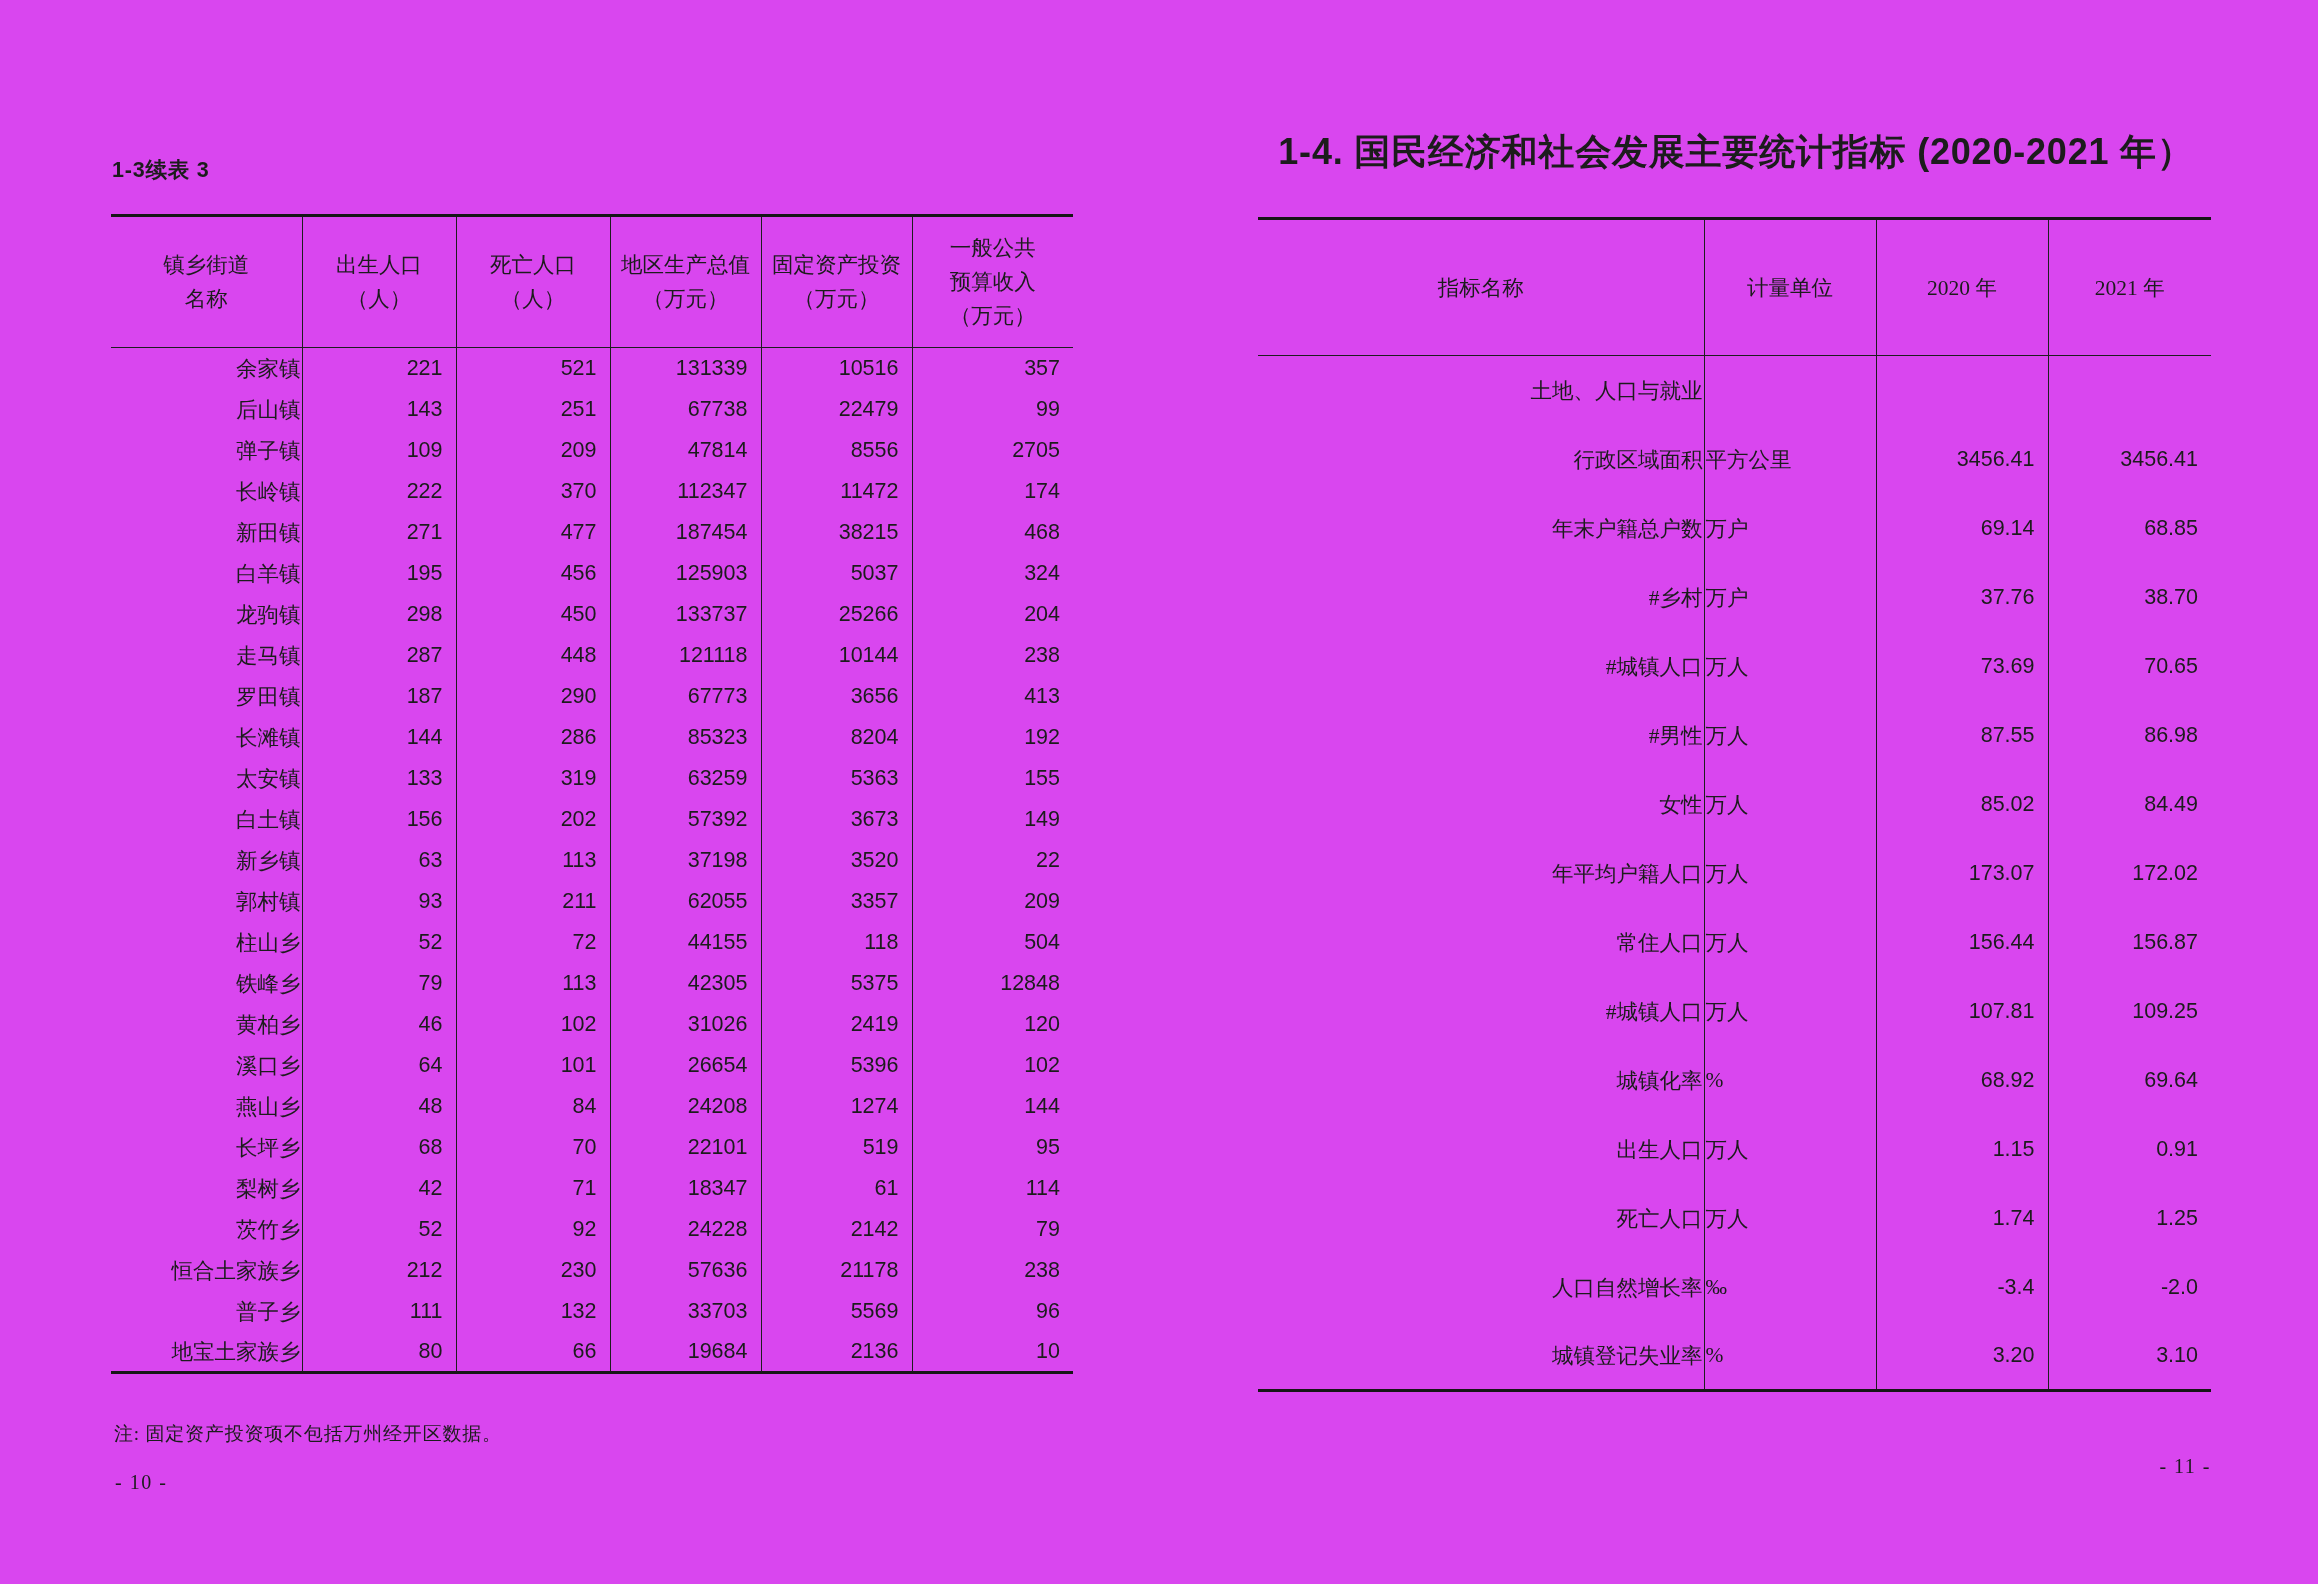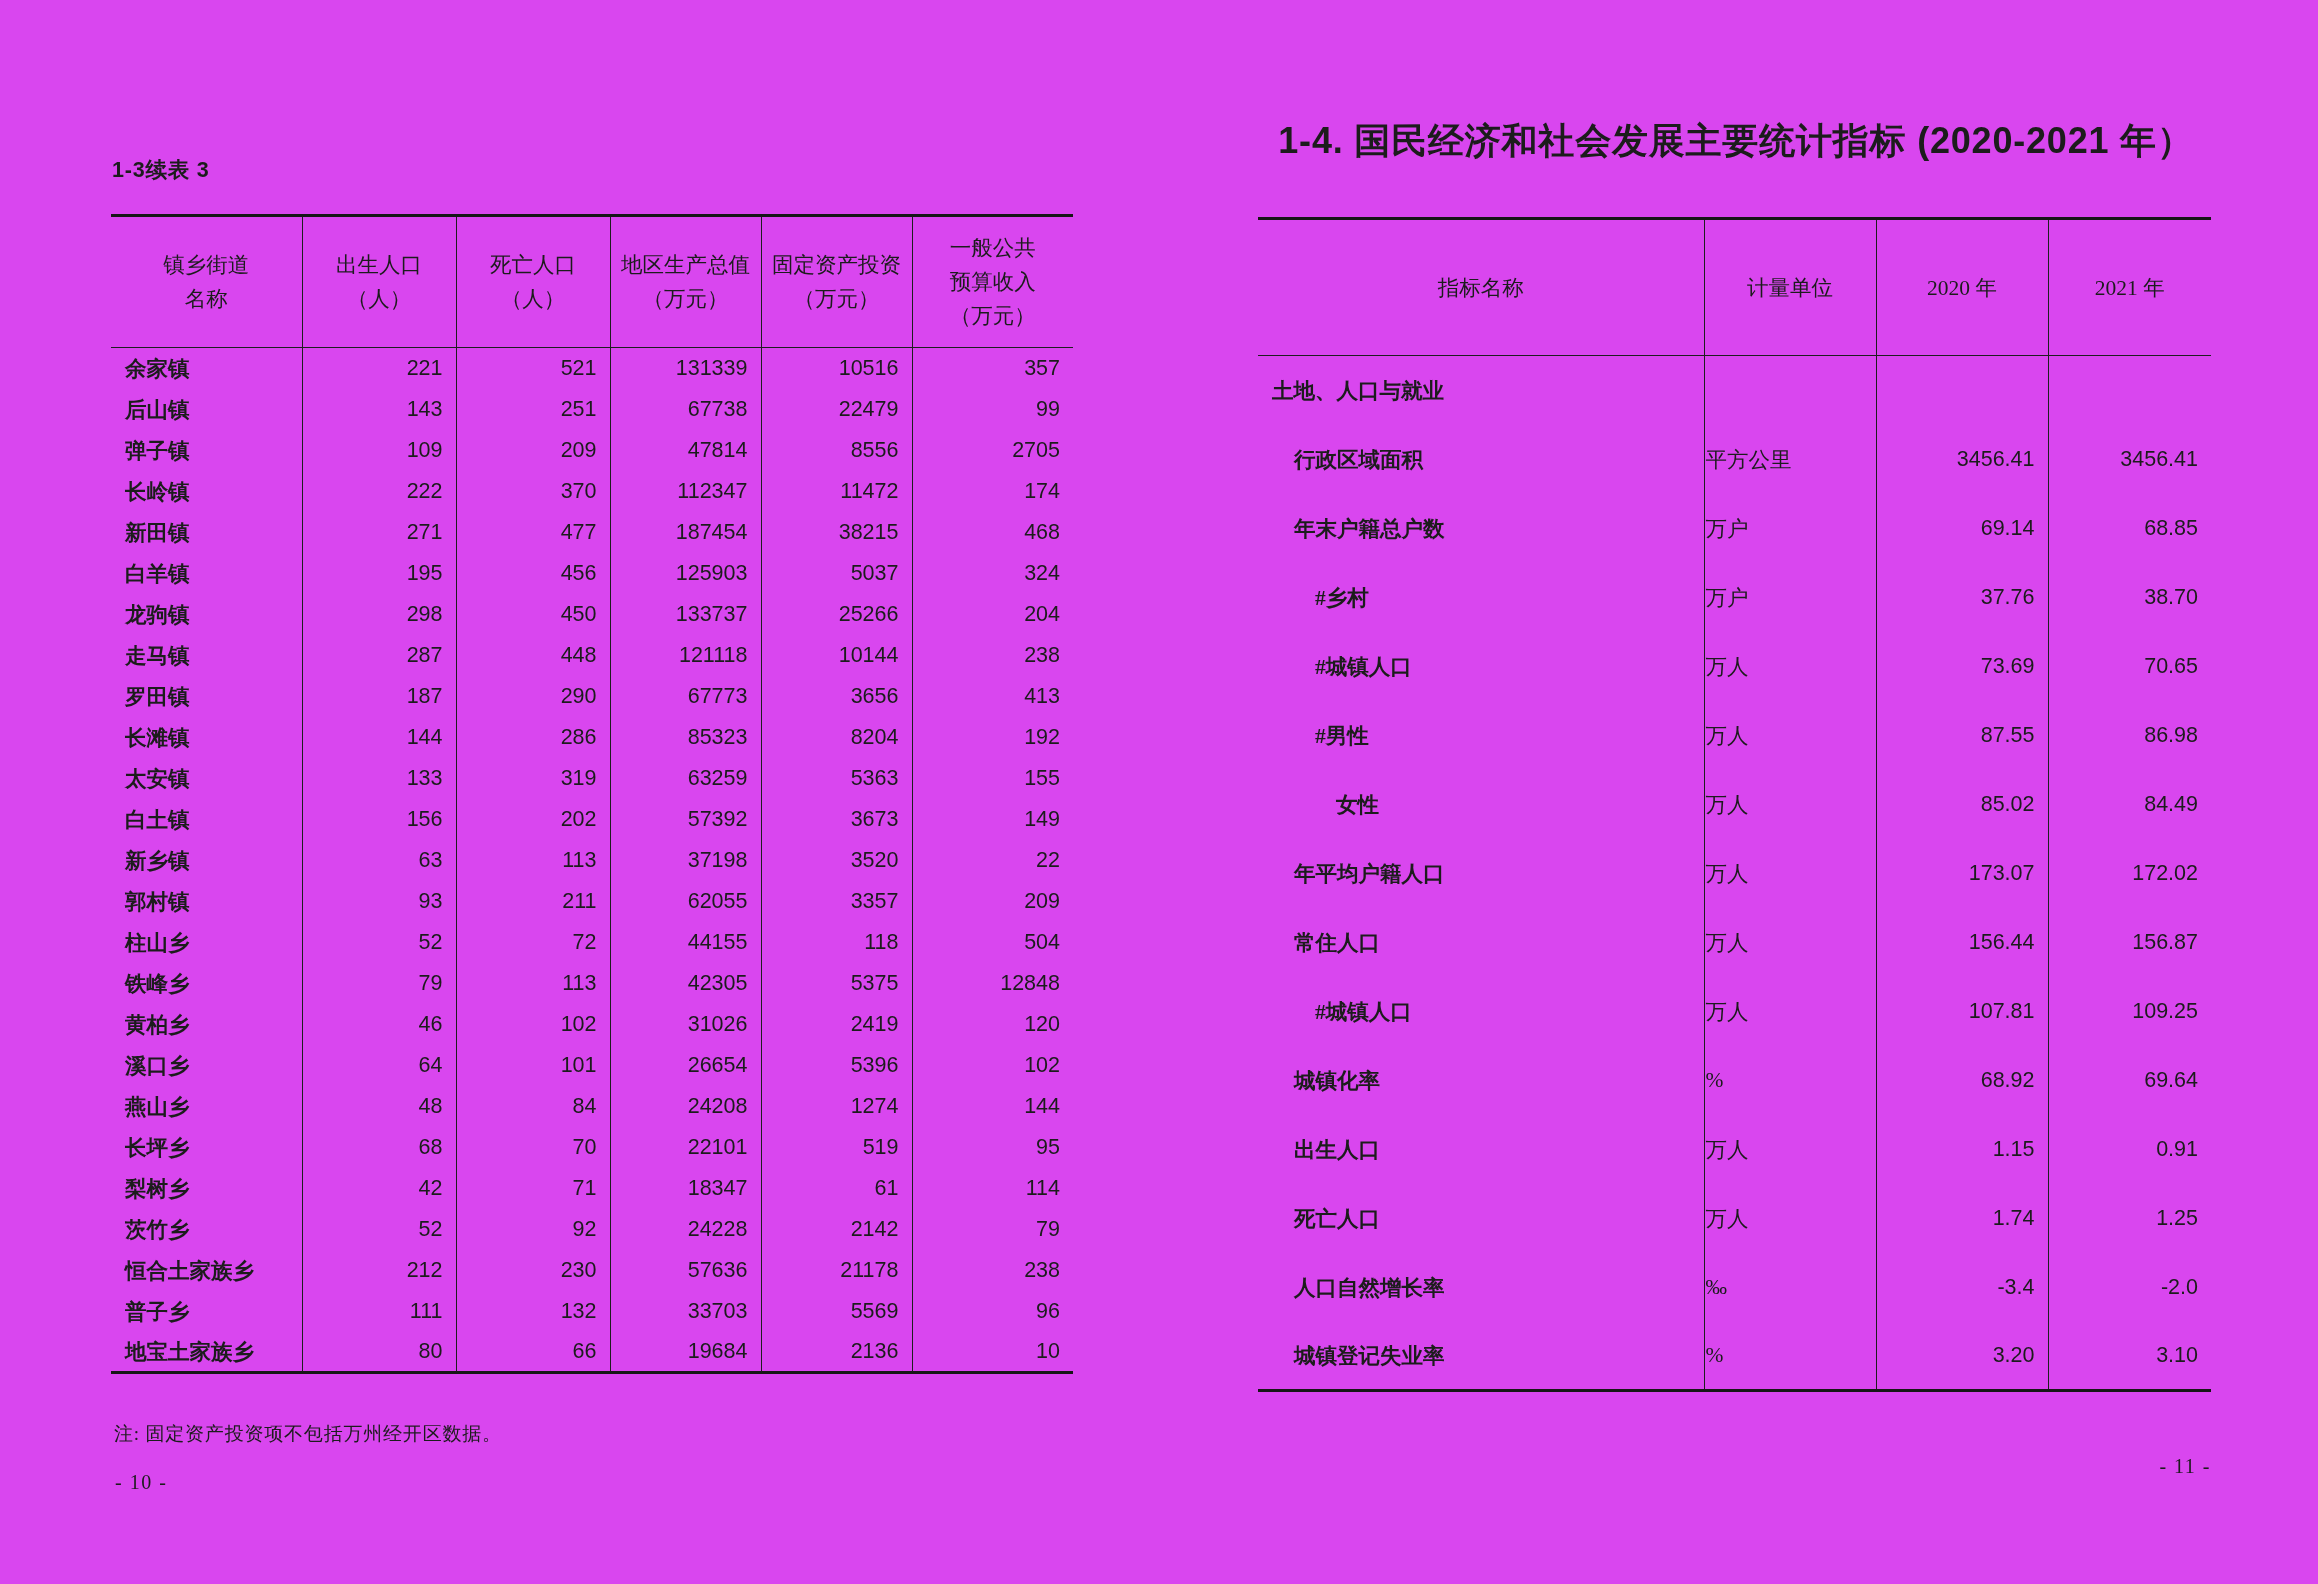--- a/index.html
+++ b/index.html
@@ -33,21 +33,21 @@
     font-weight:normal;vertical-align:middle;text-align:center;
     border-bottom:1.5px solid #1e1e1e;
     line-height:34px;
   }
   .tbl th + th, .tbl td + td{border-left:1.5px solid #1e1e1e;}
   .tbl-left thead tr{height:132px;}
   .tbl-left tbody tr{height:41px;}
   .tbl-right thead tr{height:137px;}
   .tbl-right tbody tr{height:69px;}
   .tbl td{vertical-align:middle;overflow:hidden;white-space:nowrap;}
-  .cell-name{text-align:left;padding-left:14px;font-weight:bold;}
+  .cell-name{text-align:right;padding-left:14px;}
   .cell-unit{text-align:left;}
   .cell-num{
     text-align:right;padding-right:13px;
     font-family:"Liberation Sans","DejaVu Sans",sans-serif;
     font-size:21.5px;
   }
   .ind-0{padding-left:14px;}
   .ind-1{padding-left:36px;}
   .ind-2{padding-left:57px;}
   .ind-3{padding-left:78px;}
@@ -56,21 +56,21 @@
     font-size:19px;letter-spacing:0.8px;text-align:right;
   }
   .pagenum{
     font-size:20px;letter-spacing:1.5px;
     font-family:"Liberation Serif","DejaVu Serif",serif;
   }
   .pagenum-left{position:absolute;left:115px;top:1455px;margin-top:16px;}
   .pagenum-right{position:absolute;left:1258px;top:1455px;width:953px;text-align:right;}
   
   .title-right{
-    position:absolute;left:1198px;top:117px;width:1076px;
+    position:absolute;left:1198px;top:128px;width:1076px;
     margin:0;text-align:center;
     font-family:"Liberation Sans","DejaVu Sans",sans-serif;
     font-weight:bold;font-size:36px;letter-spacing:0.8px;
     white-space:nowrap;
   }
 </style>
 </head>
 <body>
 
 <div class="canvas">

